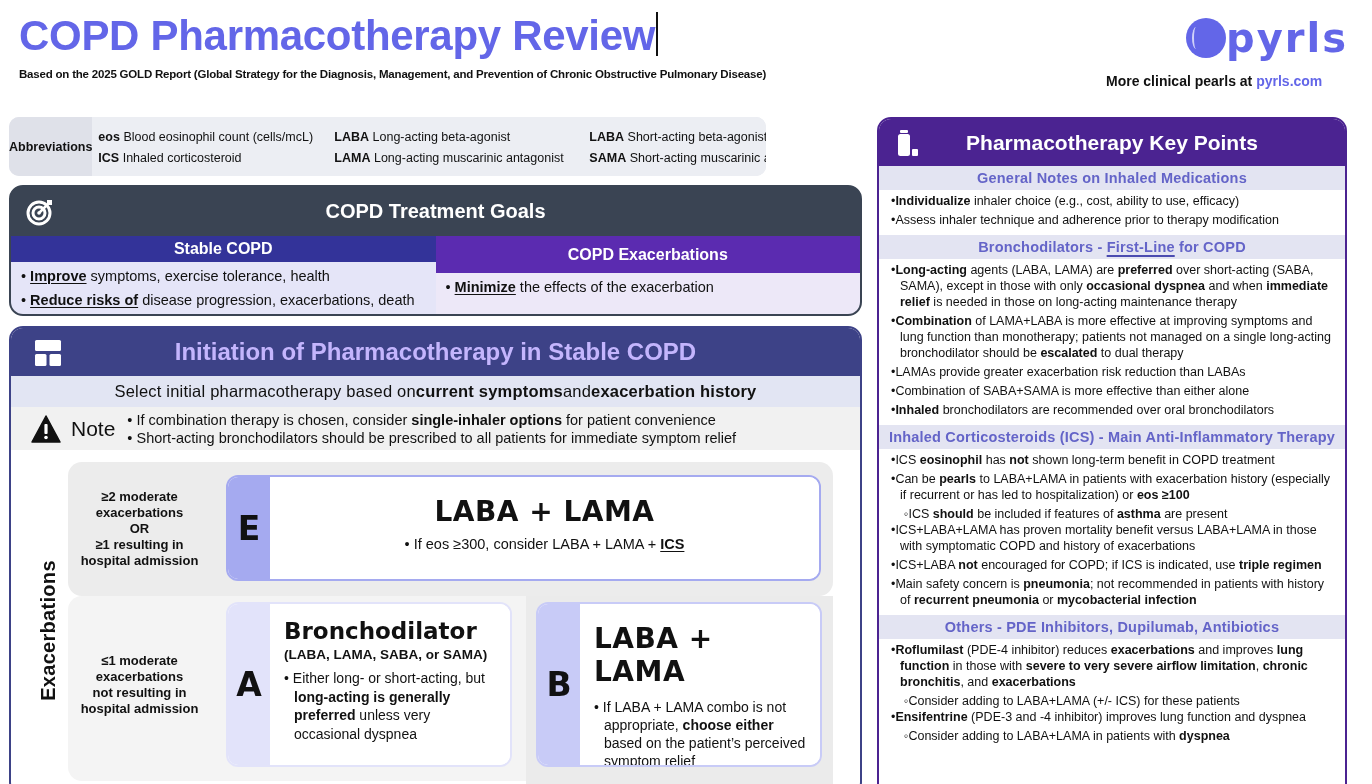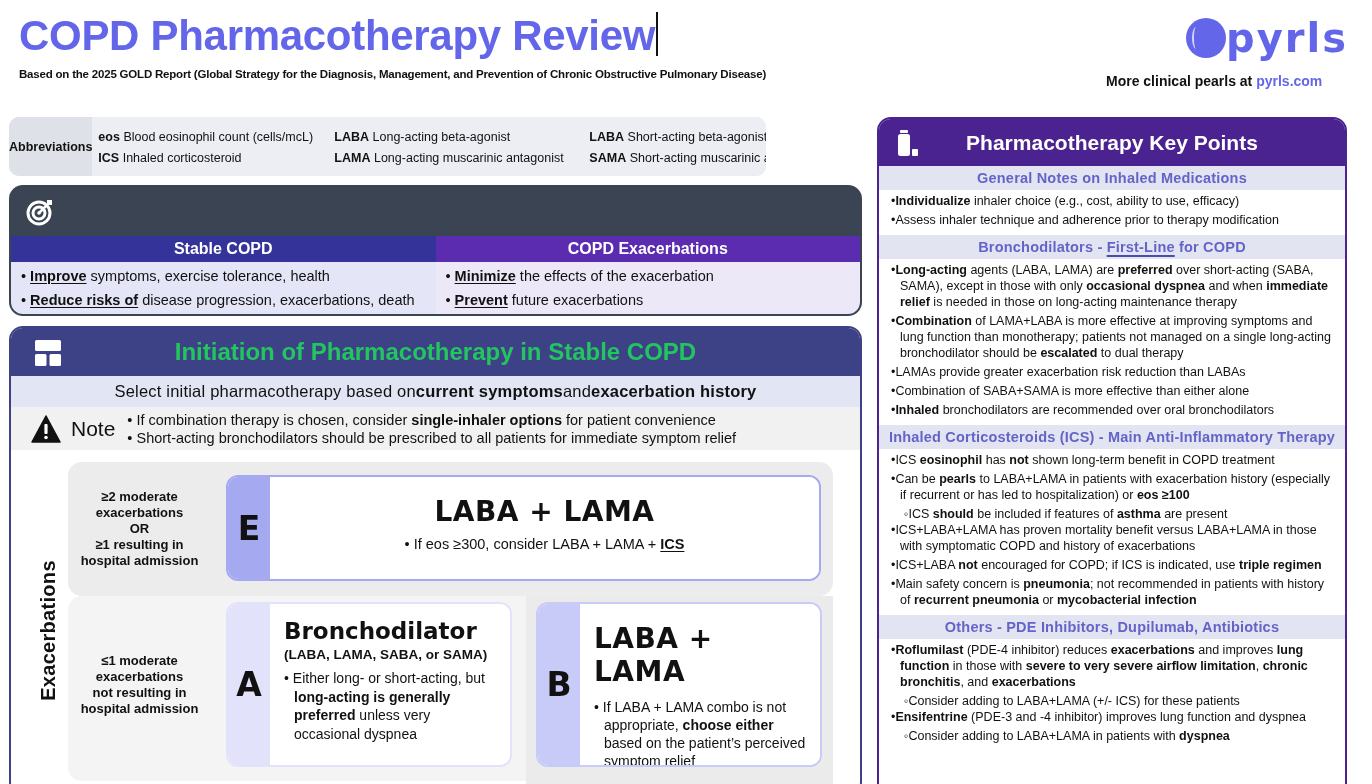--- a/index.html
+++ b/index.html
@@ -33,21 +33,21 @@
   .goals-col .hdr { height: 37px; color: #fff; font-size: 16px; font-weight: 700; display: flex; align-items: center; justify-content: center; }
   .goals-col.stable .hdr { background: #333399; }
   .goals-col.exac .hdr { background: #5b2bb0; }
   .goals-col.stable .body { background: #e5e5f8; }
   .goals-col.exac .body { background: #ede8f8; }
   .goals-col .body { flex: 1; padding: 2px 10px; font-size: 14.5px; }
   .goals-col .body div { height: 24px; line-height: 24px; }
 
   
   .init { position: absolute; left: 9px; top: 326px; width: 853px; height: 470px; border-radius: 14px; overflow: hidden; border: 2px solid #3d4287; background: #fff; }
-  .init-head { height: 48px; background: #3d4287; color: #22c55e; font-size: 24px; font-weight: 700; display: flex; align-items: center; justify-content: center; position: relative; }
+  .init-head { height: 48px; background: #3d4287; color: #c4b5fd; font-size: 24px; font-weight: 700; display: flex; align-items: center; justify-content: center; position: relative; }
   .init-head .icon { position: absolute; left: 22px; top: 10px; width: 30px; height: 30px; }
   .init-sub { height: 31px; background: #e2e5f3; display: flex; align-items: center; justify-content: center; font-size: 16.5px; letter-spacing: 0.2px; }
   .init-note { height: 43px; background: #f1f1f1; display: flex; align-items: center; padding-left: 20px; }
   .init-note .warn { width: 30px; height: 28px; margin-right: 10px; }
   .init-note .note-label { font-size: 21px; margin-right: 12px; }
   .init-note .note-list { font-size: 14.5px; line-height: 18px; }
 
   .grid-area { position: absolute; left: 0; top: 122px; width: 849px; height: 350px; }
   .vert-label { position: absolute; left: 25px; top: 95px; width: 24px; height: 170px; display: flex; align-items: center; justify-content: center; }
   .vert-label span { transform: rotate(-90deg); font-size: 20px; font-weight: 700; white-space: nowrap; letter-spacing: 0.3px; }
@@ -115,34 +115,34 @@
 
 <div class="goals">
   <div class="goals-head">
     <svg class="icon" viewBox="0 0 30 30">
       <circle cx="14" cy="16" r="11" fill="none" stroke="#fff" stroke-width="3"></circle>
       <circle cx="14" cy="16" r="6" fill="none" stroke="#fff" stroke-width="3"></circle>
       <circle cx="14" cy="16" r="1.8" fill="#fff"></circle>
       <line x1="14" y1="16" x2="25" y2="5" stroke="#fff" stroke-width="2.5"></line>
       <path d="M22 3 L27 3 L27 8 L24 8 L24 6 L22 6 Z" fill="#fff"></path>
     </svg>
+    <span>COPD Treatment Goals</span>
   </div>
   <div class="goals-cols">
     <div class="goals-col stable">
       <div class="hdr">Stable COPD</div>
       <div class="body">
         <div>• <b><u>Improve</u></b><span> symptoms, exercise tolerance, health</span></div>
         <div>• <b><u>Reduce risks of</u></b><span> disease progression, exacerbations, death</span></div>
       </div>
     </div>
     <div class="goals-col exac">
       <div class="hdr">COPD Exacerbations</div>
       <div class="body">
         <div>• <b><u>Minimize</u></b><span> the effects of the exacerbation</span></div>
-        <div>• <b><u>Prevent</u></b><span> future exacerbations</span></div>
       </div>
     </div>
   </div>
 </div>
 
 <div class="init">
   <div class="init-head">
     <svg class="icon" viewBox="0 0 30 30">
       <rect x="2" y="2" width="26" height="11" rx="1.5" fill="#fff"></rect>
       <rect x="2" y="16" width="11.5" height="12" rx="1.5" fill="#fff"></rect>

